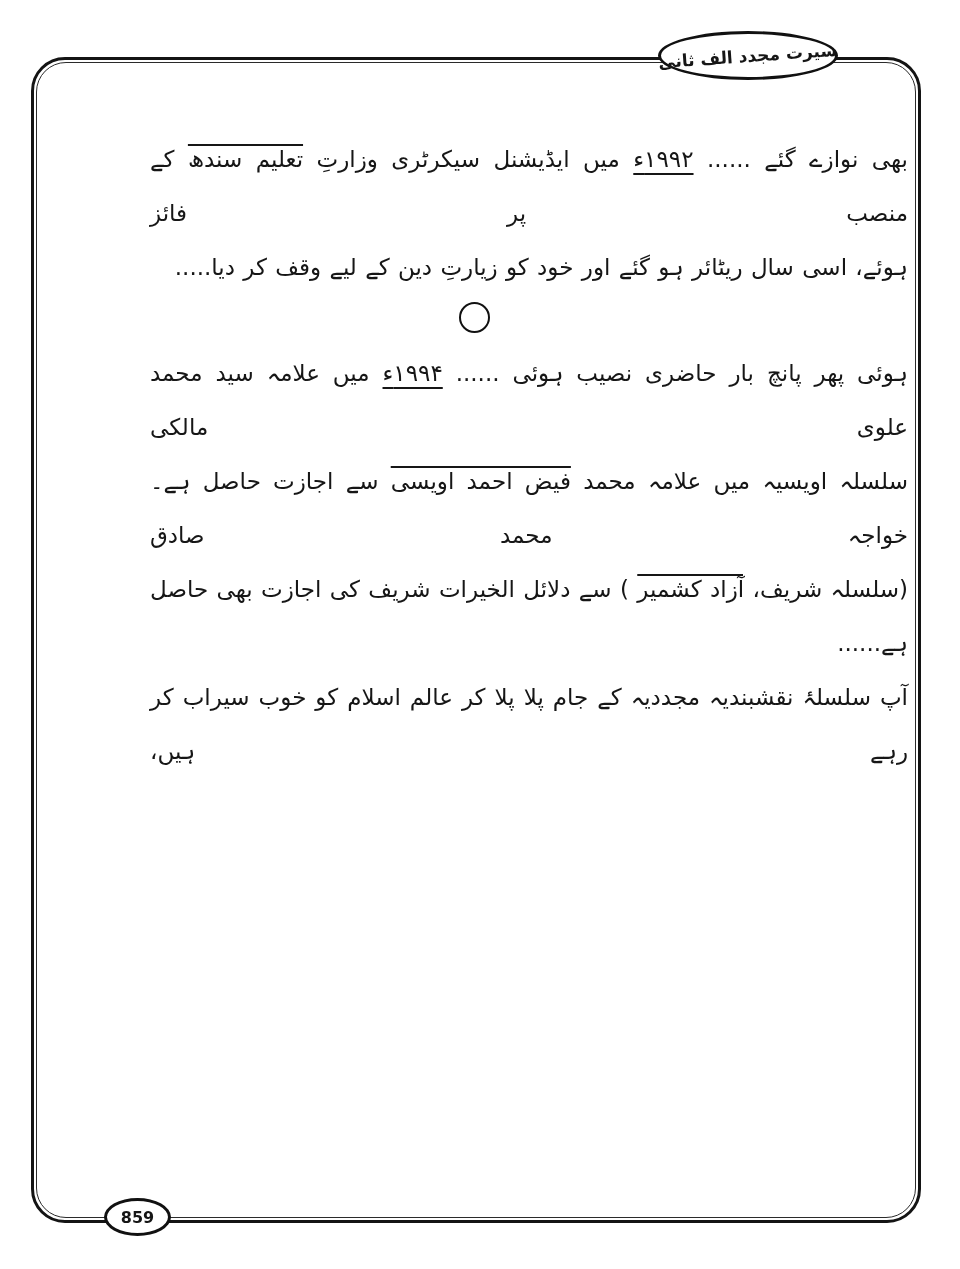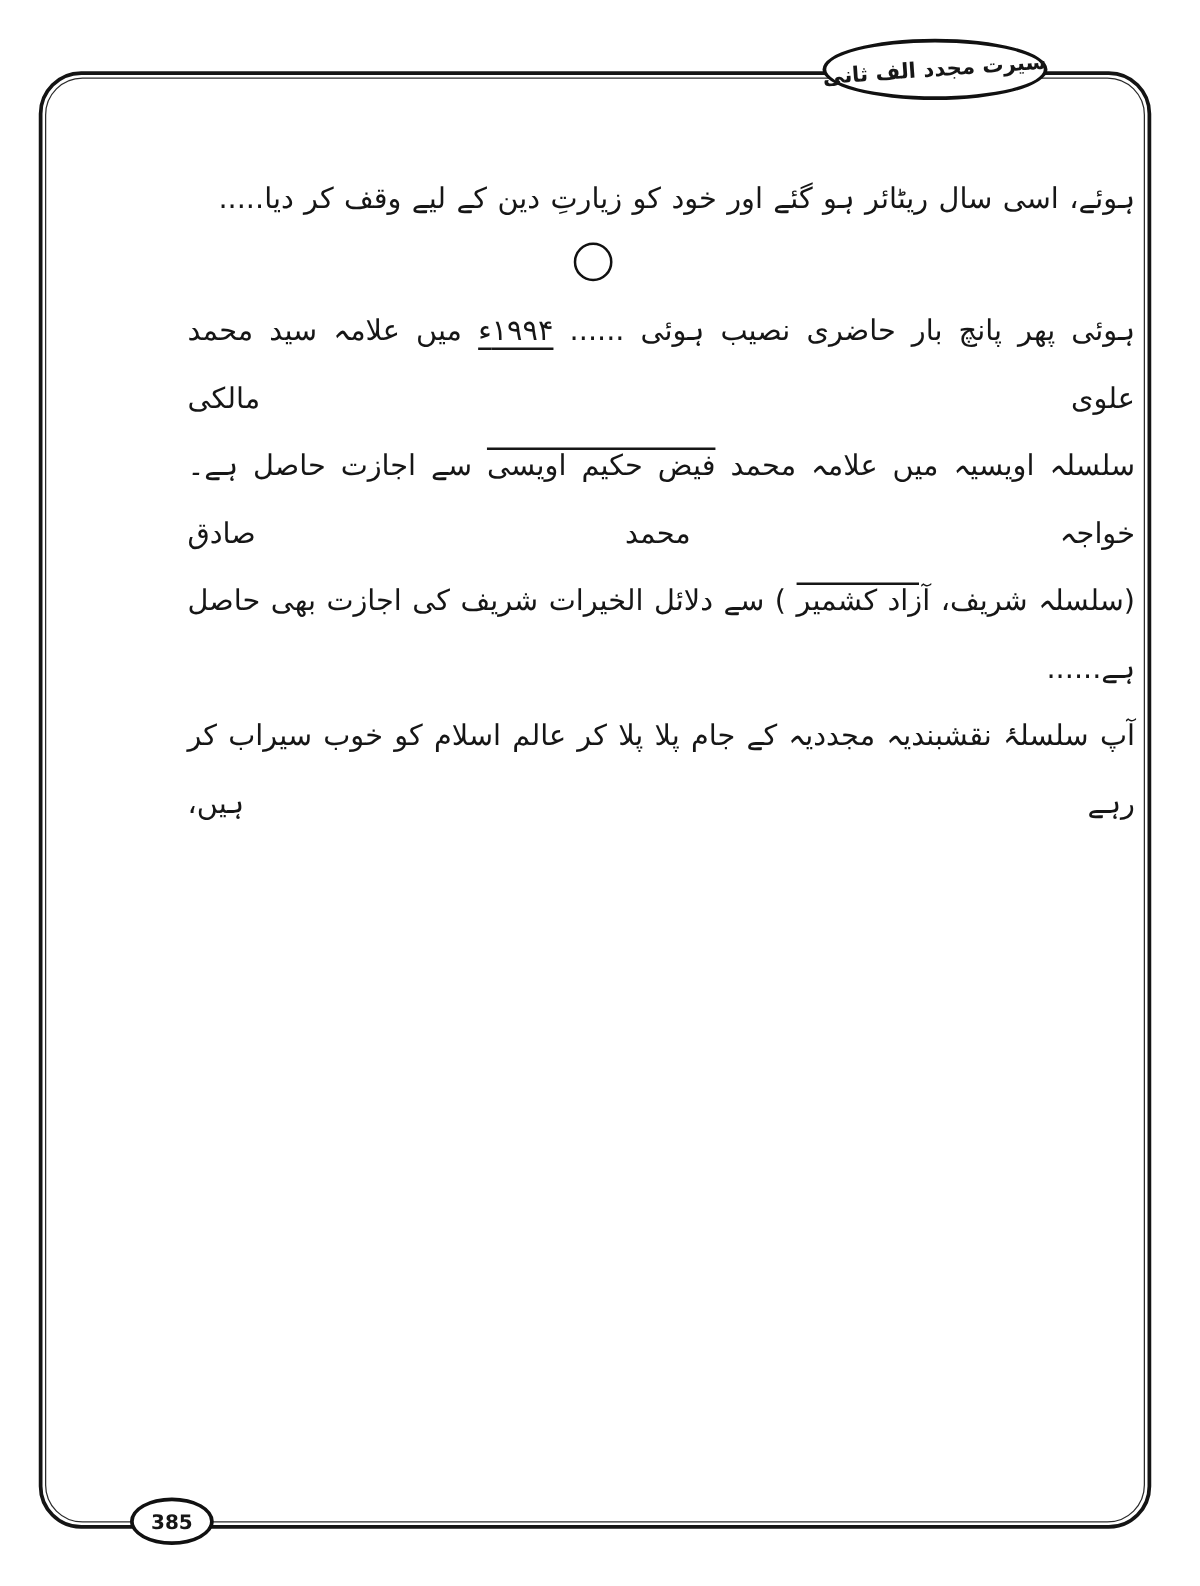--- a/index.html
+++ b/index.html
@@ -58,31 +58,32 @@
 
 <div class="frame">
   <div class="frame-inner"></div>
 </div>
 
 <div class="cartouche title-cartouche">
   <span>سیرت مجدد الف ثانی</span>
 </div>
 
 <div class="cartouche page-cartouche">
-  <span>385</span>
+  <span>859</span>
 </div>
 
 <div class="content">
   <div class="para" id="para-1">
+      <div class="line"><span>بھی نوازے گئے ......</span> <span class="m-u">۱۹۹۲ء</span> <span>میں ایڈیشنل سیکرٹری وزارتِ</span> <span class="m-o">تعلیم سندھ</span> <span>کے منصب پر فائز</span></div>
       <div class="line last"><span>ہوئے، اسی سال ریٹائر ہو گئے اور خود کو زیارتِ دین کے لیے وقف کر دیا.....</span></div>
     </div>
   <div class="sep sep-1">
     <div class="circle"></div>
   </div>
   <div class="para" id="para-2">
       <div class="line"><span>ہوئی پھر پانچ بار حاضری نصیب ہوئی ......</span> <span class="m-u">۱۹۹۴ء</span> <span>میں علامہ سید محمد علوی مالکی</span></div>
-      <div class="line"><span>سلسلہ اویسیہ میں علامہ محمد</span> <span class="m-o">فیض حکیم اویسی</span> <span>سے اجازت حاصل ہے۔ خواجہ محمد صادق</span></div>
+      <div class="line"><span>سلسلہ اویسیہ میں علامہ محمد</span> <span class="m-o">فیض احمد اویسی</span> <span>سے اجازت حاصل ہے۔ خواجہ محمد صادق</span></div>
       <div class="line"><span>(سلسلہ شریف،</span> <span class="m-o">آزاد کشمیر</span> <span>) سے دلائل الخیرات شریف کی اجازت بھی حاصل ہے......</span></div>
       <div class="line"><span>آپ سلسلۂ نقشبندیہ مجددیہ کے جام پلا پلا کر عالم اسلام کو خوب سیراب کر رہے ہیں،</span></div>
       <div class="line">   </div>
     </div>
 
 </div>
 
 </body></html>

